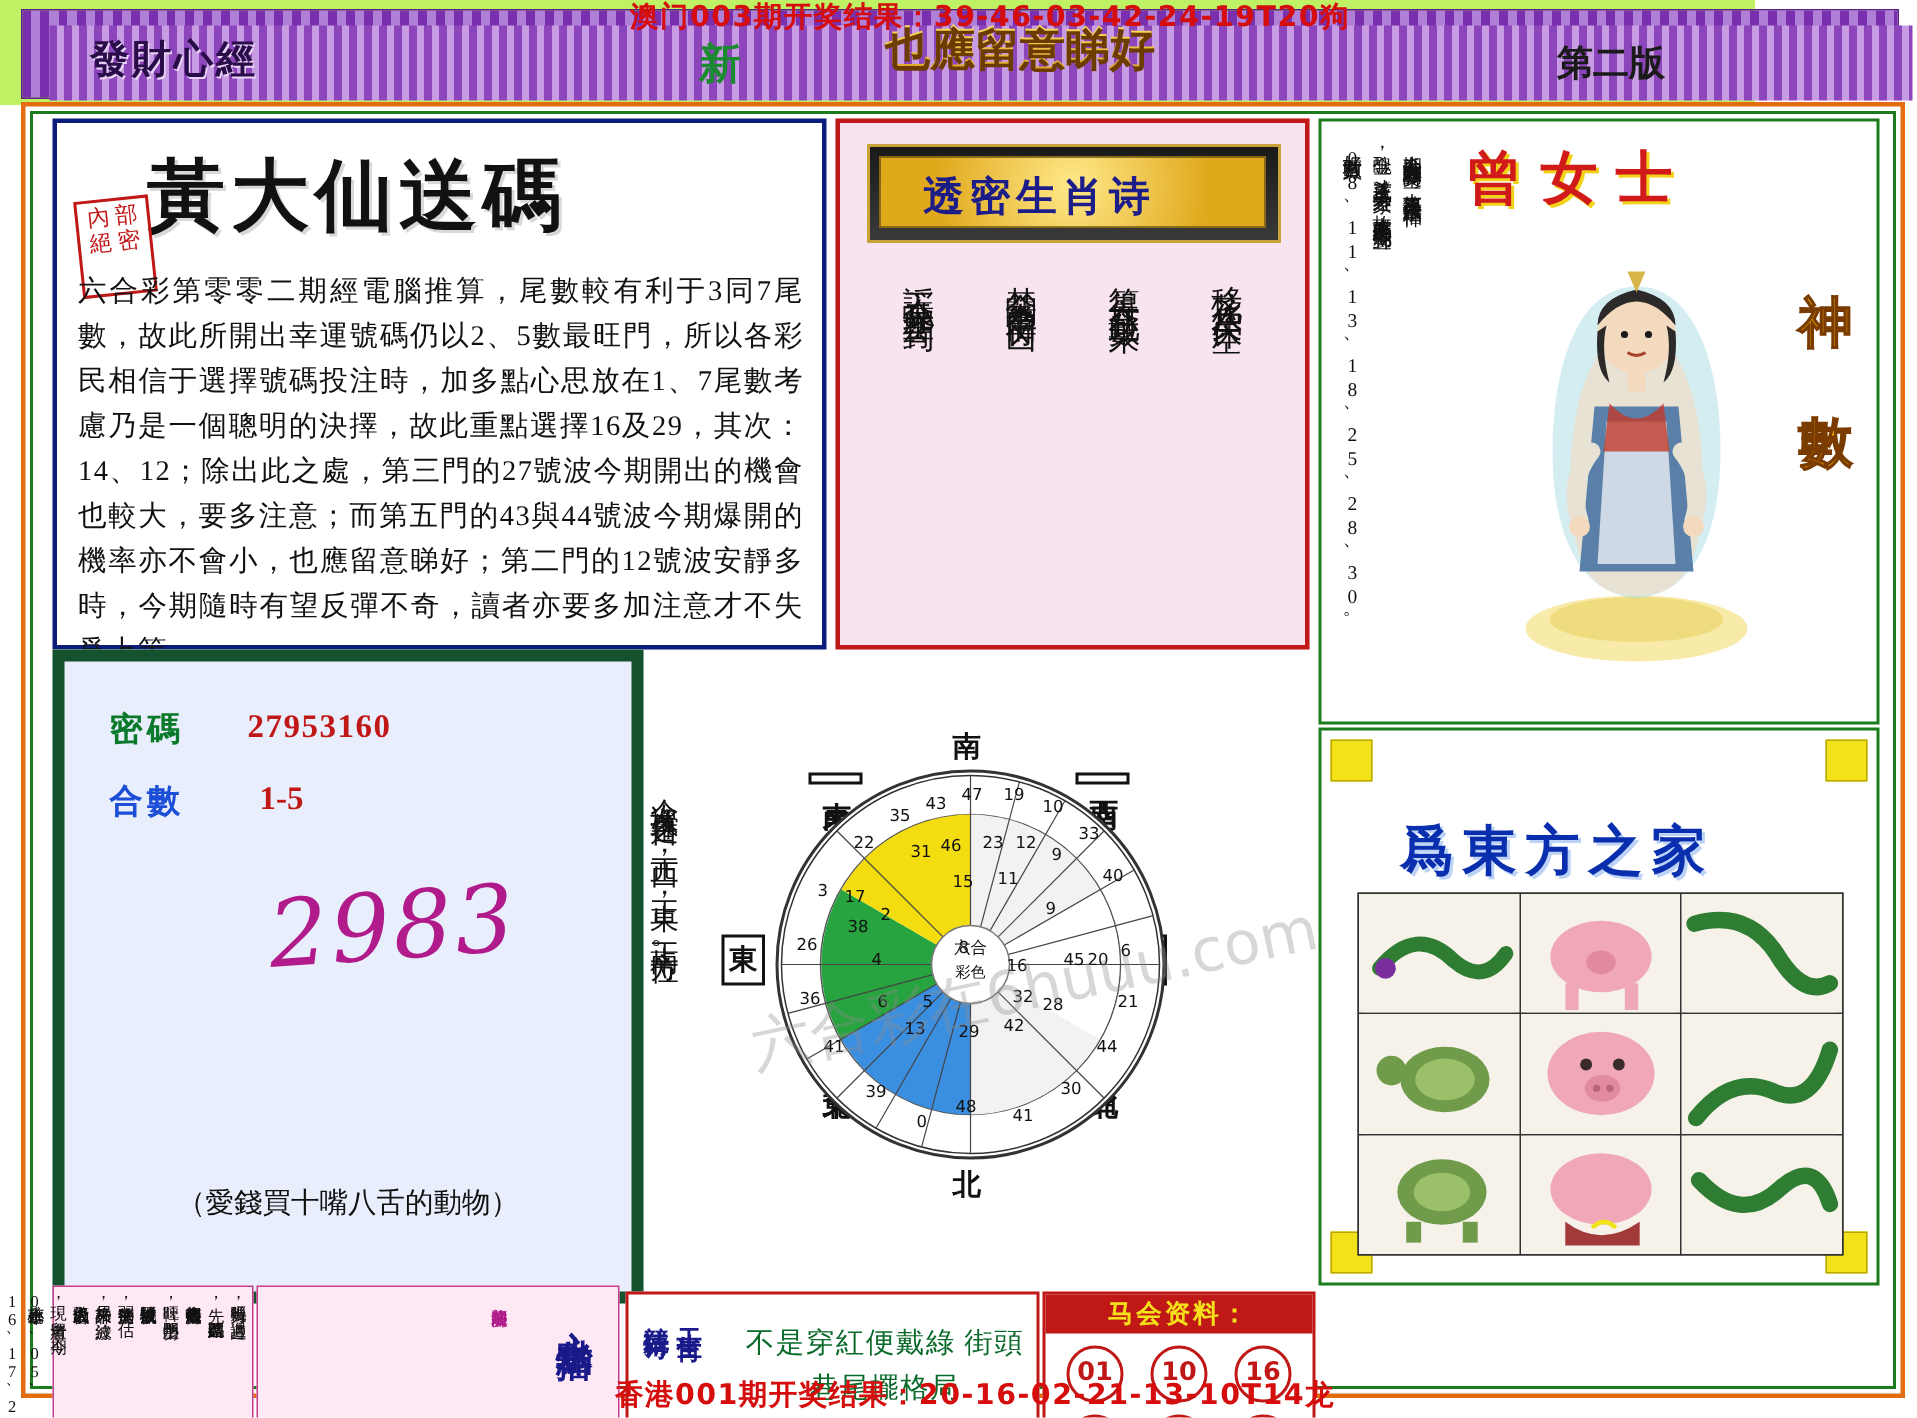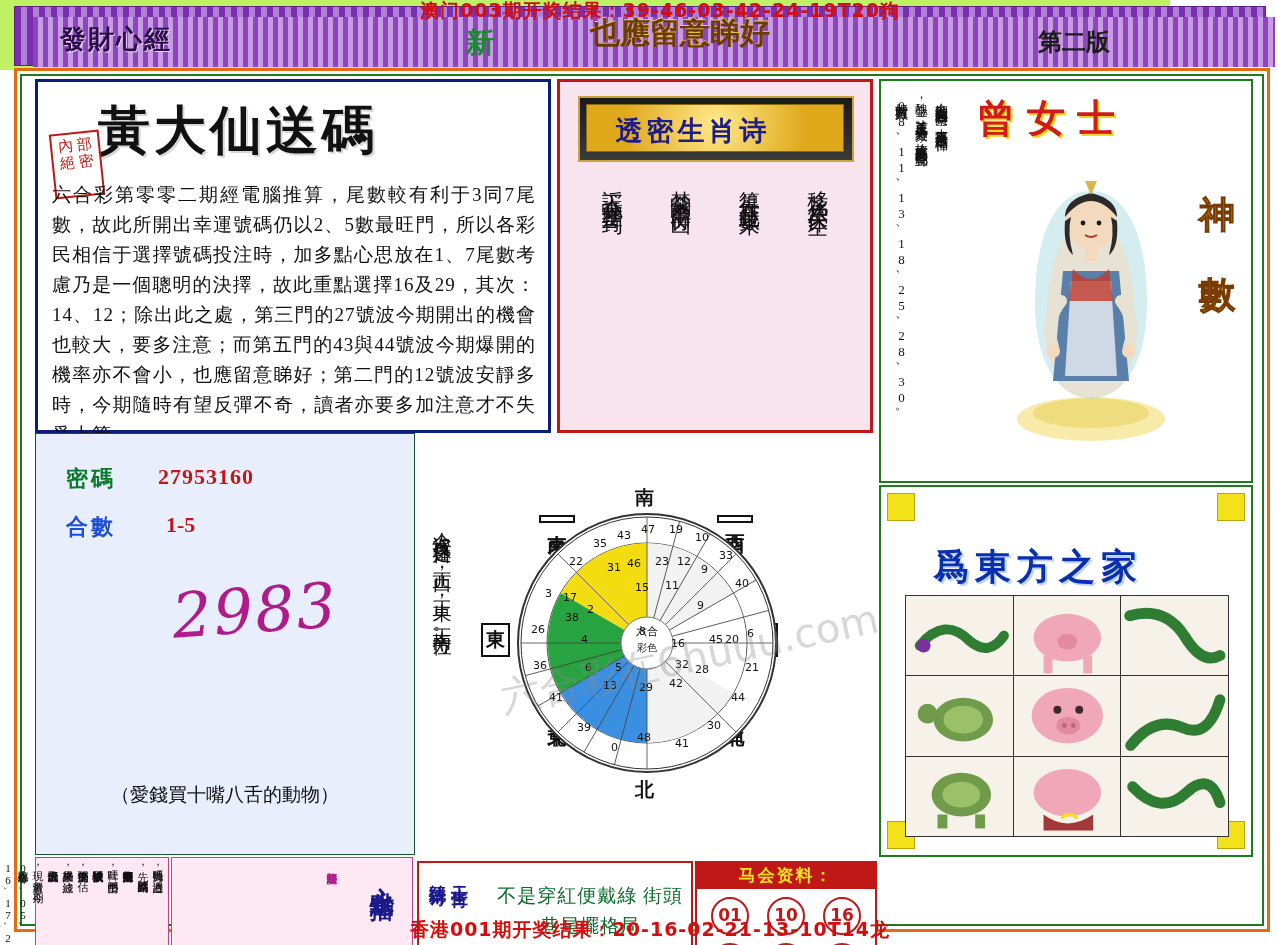--- a/index.html
+++ b/index.html
@@ -75,21 +75,21 @@
   .zeng-vert span{writing-mode:vertical-rl;text-orientation:upright;font-size:13px;line-height:16px;
      color:#111;letter-spacing:1px;}
   .shen{position:absolute;right:16px;top:110px;font-size:36px;font-weight:bold;color:#e0a000;
      -webkit-text-stroke:1px #7a3b00;font-family:"DejaVu Serif",serif;}
   .shu{position:absolute;right:16px;top:190px;font-size:36px;font-weight:bold;color:#e0a000;
      -webkit-text-stroke:1px #7a3b00;font-family:"DejaVu Serif",serif;}
   .lady{position:absolute;left:120px;top:70px;width:180px;height:300px;}
 
   
   .blue-panel{position:absolute;left:18px;top:362px;width:378px;height:420px;
-     border:1px solid #14532d;background:#e8eefc;}
+     border:8px solid #14532d;background:#e8eefc;}
   .mm-label{position:absolute;left:30px;top:30px;font-size:22px;color:#0a7a2a;font-weight:bold;letter-spacing:3px;}
   .mm-val{position:absolute;left:122px;top:30px;font-size:22px;color:#c01717;font-weight:bold;letter-spacing:1px;}
   .hs-label{position:absolute;left:30px;top:78px;font-size:22px;color:#1d4ed8;font-weight:bold;letter-spacing:3px;}
   .hs-val{position:absolute;left:130px;top:78px;font-size:22px;color:#c01717;font-weight:bold;}
   .handwrite{position:absolute;left:136px;top:140px;font-size:62px;color:#b01a8a;
      font-family:"DejaVu Serif",serif;font-style:italic;transform:rotate(-4deg);letter-spacing:2px;}
   .blue-foot{position:absolute;left:0;top:348px;width:378px;text-align:center;font-size:19px;color:#111;}
 
   
   .compass-wrap{position:absolute;left:400px;top:400px;width:450px;height:380px;}

